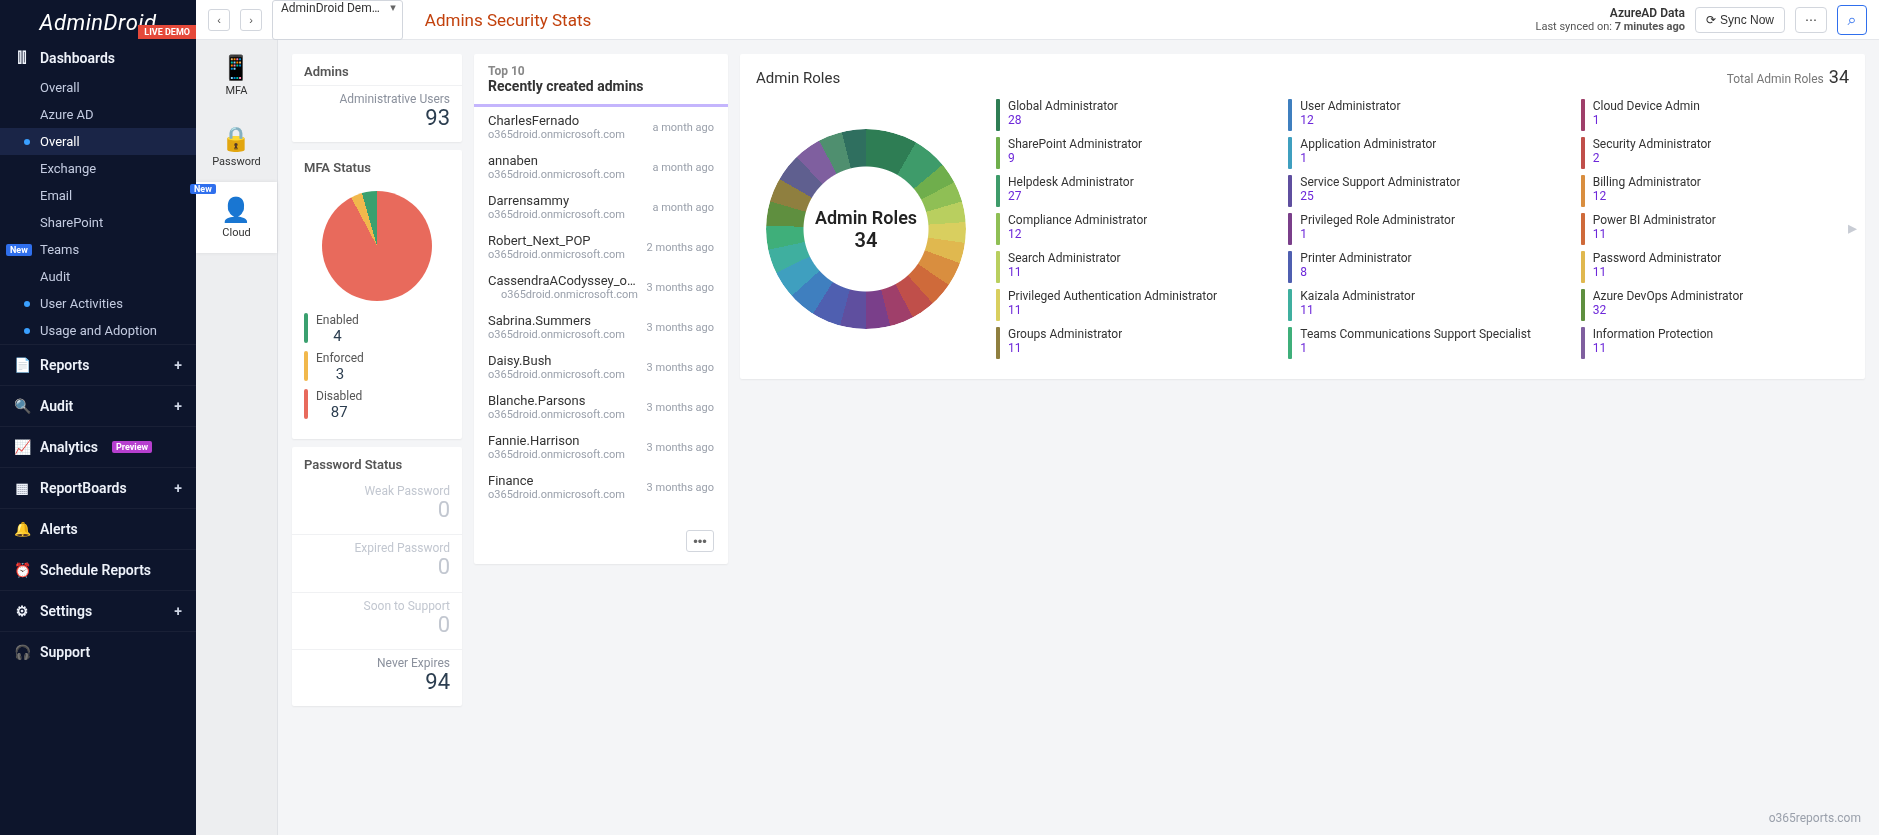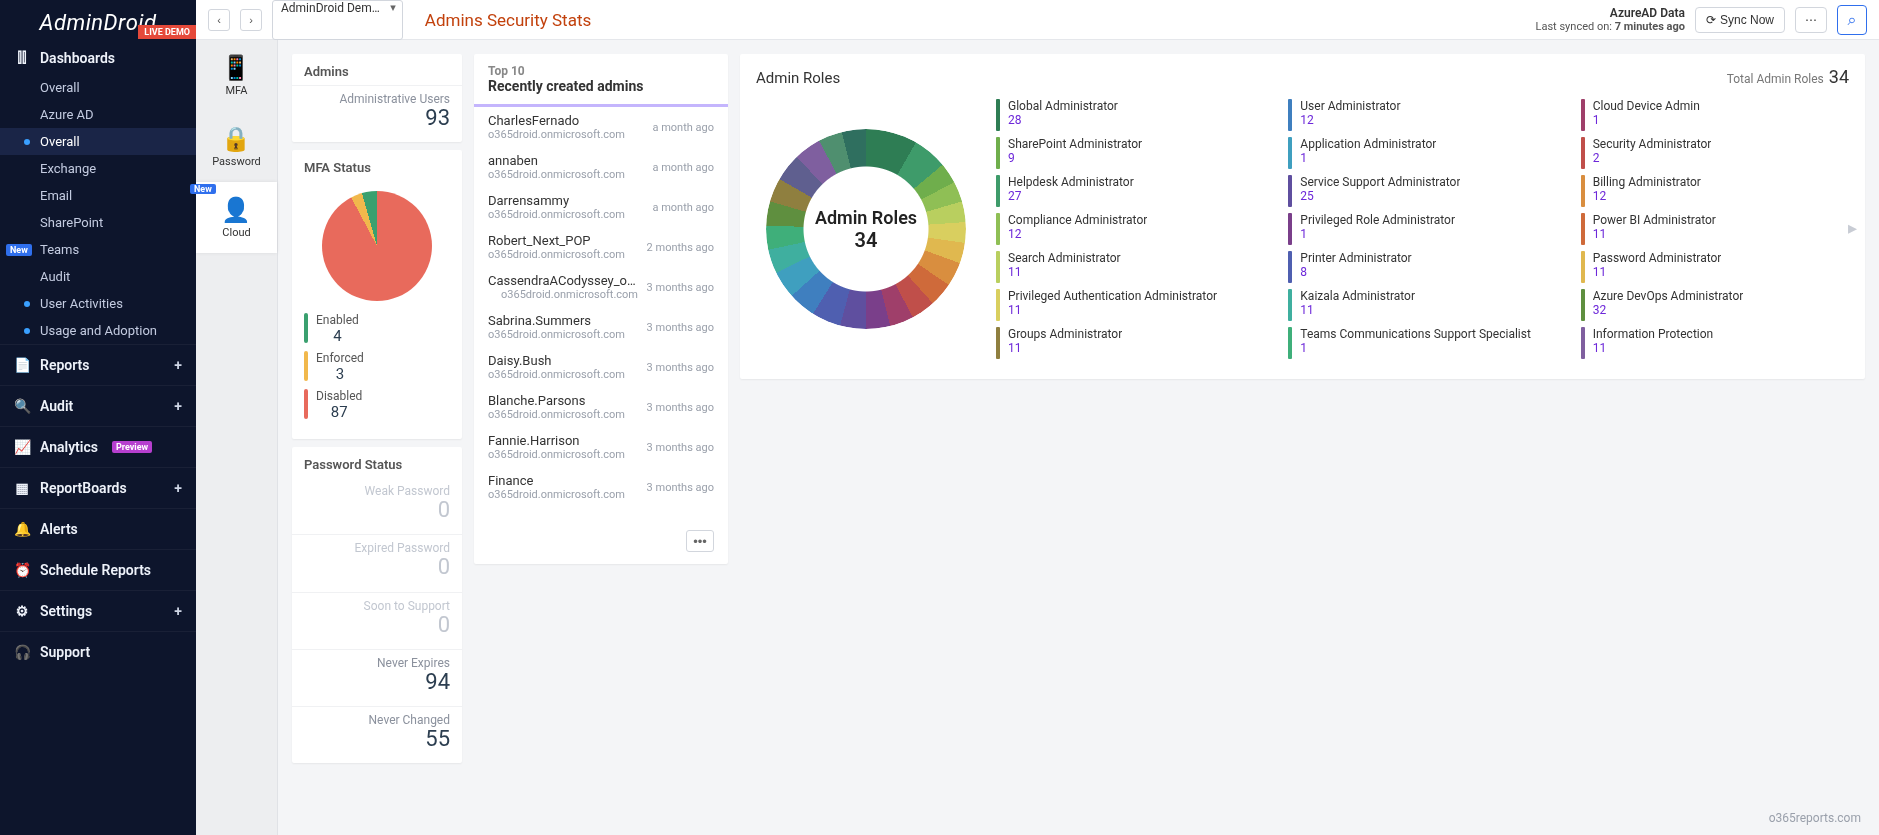--- a/index.html
+++ b/index.html
@@ -493,24 +493,20 @@
                 <div class="stat-val">0</div>
               </div>
               <div class="stat-line stat-muted">
                 <div class="stat-lbl">Soon to Support</div>
                 <div class="stat-val">0</div>
               </div>
               <div class="stat-line">
                 <div class="stat-lbl">Never Expires</div>
                 <div class="stat-val">94</div>
               </div>
-              <div class="stat-line">
-                <div class="stat-lbl">Never Changed</div>
-                <div class="stat-val">55</div>
-              </div>
             </div>
         </div>
       </div>
 
       <div class="col2">
         <div class="card recent-card">
           <div class="card-h2">
             <div class="top">Top 10</div>
             <div class="sub">Recently created admins</div>
           </div>

